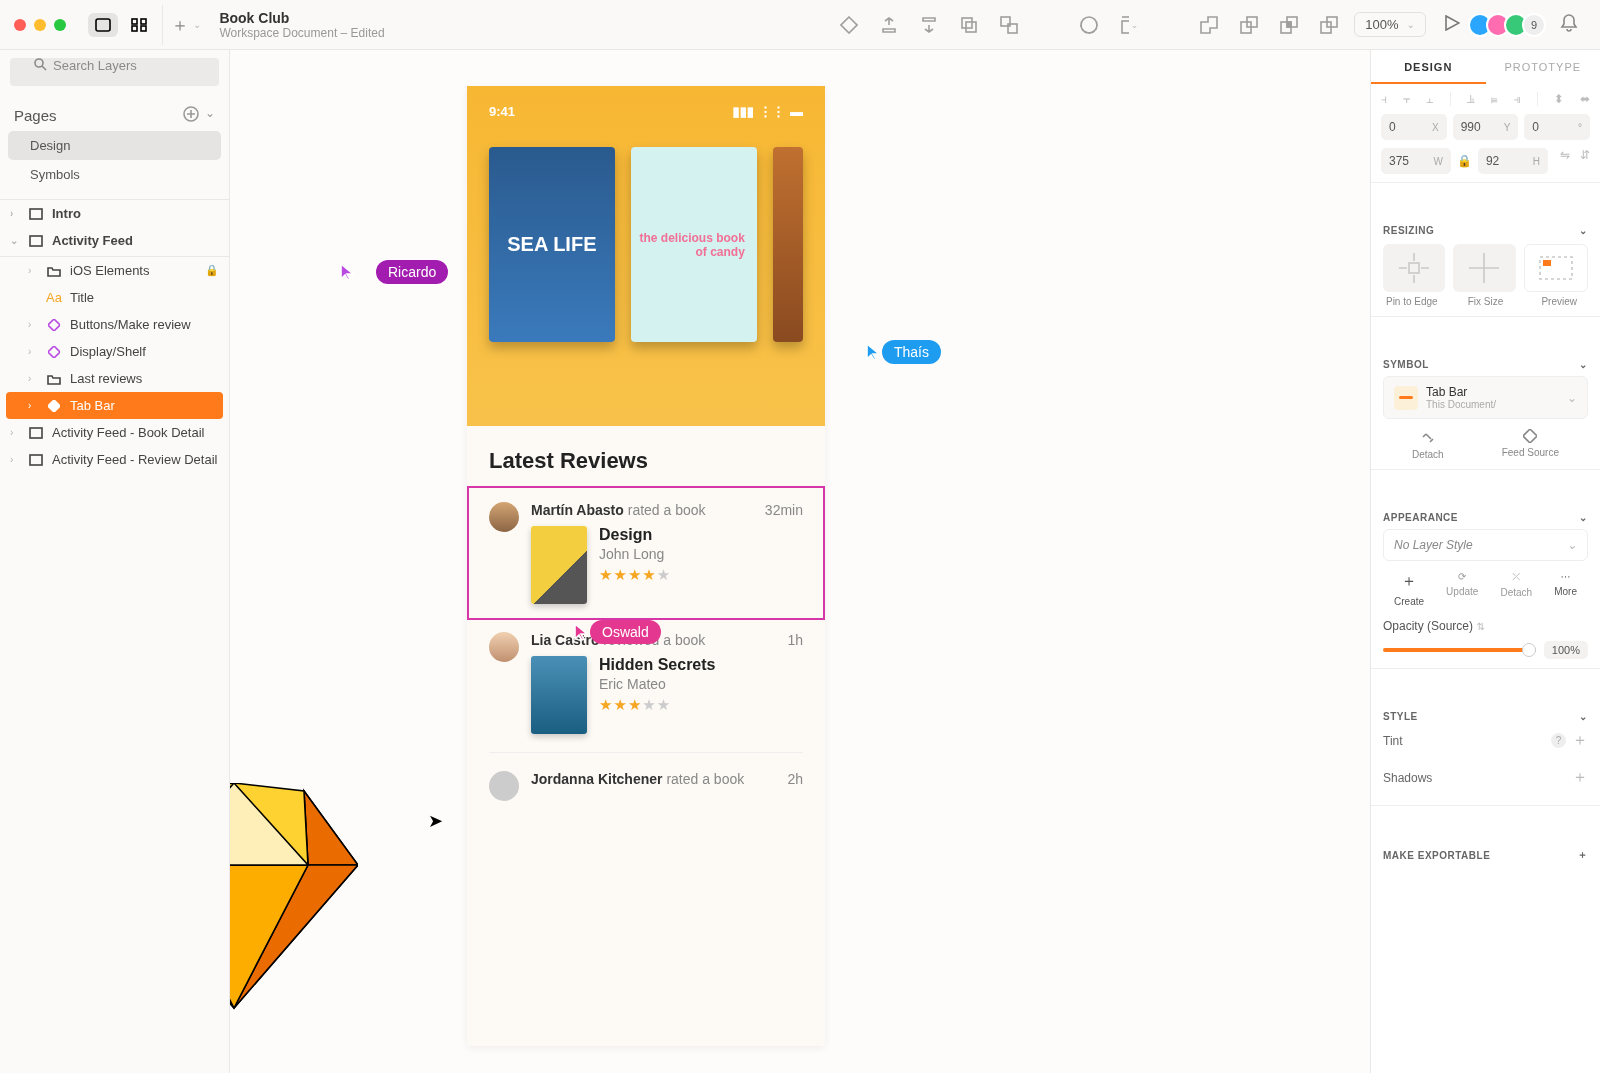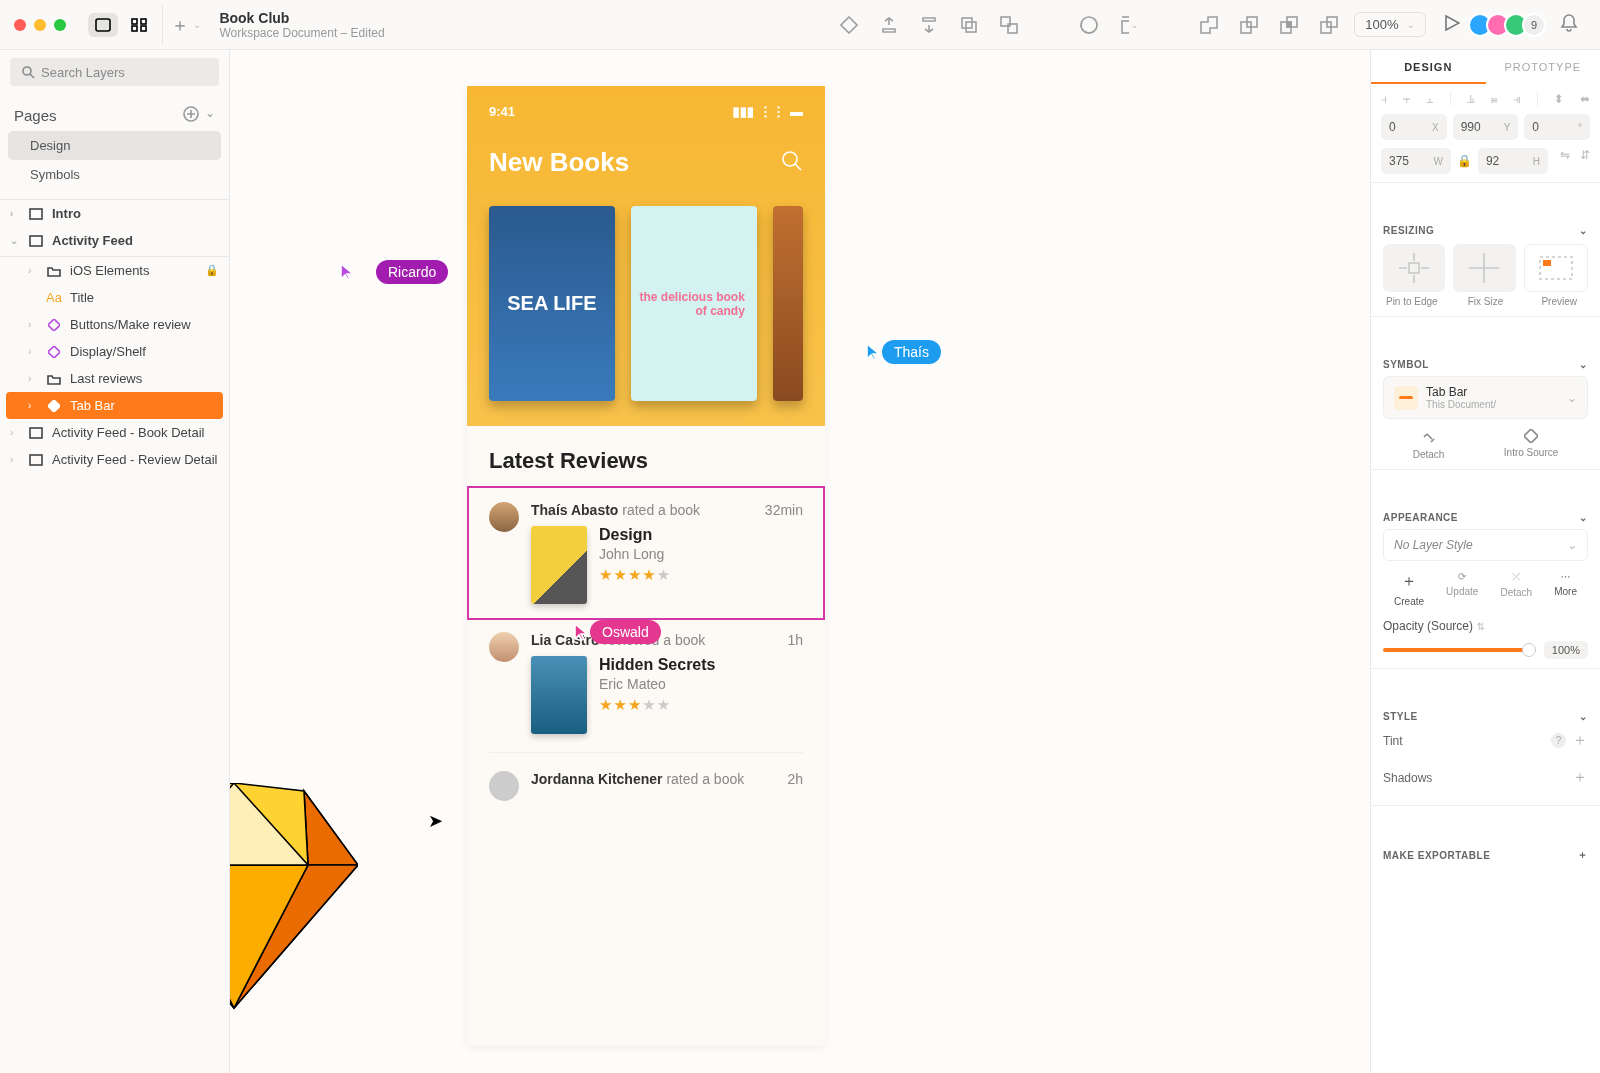--- a/index.html
+++ b/index.html
@@ -23,21 +23,21 @@
 .zoom { display:flex; align-items:center; border:1px solid #e2e1e0; border-radius:6px; padding:4px 10px; font-size:13px; gap:8px; margin-left:16px; color:#555;}
 .play { margin-left: 18px; color:#777; }
 .avatars { display:flex; margin-left:14px; }
 .av { width:24px; height:24px; border-radius:50%; border:2px solid #fff; margin-left:-6px; display:flex; align-items:center; justify-content:center; font-size:11px; color:#555;}
 .av1{background:#2aa6ff;} .av2{background:#ff6db0;} .av3{background:#38c978;} .avn{background:#eee;}
 .bell { margin:0 22px 0 14px; color:#888; }
 
 
 .main { display:flex; height: calc(100% - 50px);}
 .sidebar-left { width: 230px; display:flex; flex-direction:column; border-right:1px solid #e8e8e8; background:#fbfaf9;}
-.search-box { margin:8px 10px; height:28px; border-radius:4px; background:#eceae8; display:flex; align-items:center; padding:0 12px; color:#8a8a8a; font-size:13px; gap:6px;}
+.search-box { margin:8px 10px; height:28px; border-radius:4px; background:#eceae8; display:flex; align-items:flex-start; padding:0 24px; color:#8a8a8a; font-size:13px; gap:6px;}
 .pages-hd { display:flex; align-items:center; justify-content:space-between; padding:12px 14px 6px; font-size:15px; color:#555;gap:48px;}
 .pages-hd .act{ display:flex; gap:6px; color:#999;}
 .page-item { padding:7px 22px; font-size:13px; color:#555; border-radius:5px; margin:0 8px;}
 .page-item.sel { background:#e6e4e2; }
 .sect-div { height:1px; background:#e8e8e8; margin-top:10px;}
 .layer { display:flex; align-items:center; gap:8px; font-size:13px; padding:6px 10px; color:#444; }
 .layer .chev { width:10px; color:#b5b5b5; font-size:10px;}
 .layer .ic { width:16px; display:flex; justify-content:center;}
 .layer.root { font-weight:600; }
 .layer.indent1 { padding-left: 28px; }
@@ -360,40 +360,33 @@
     <div class="artboard">
       <div class="hero">
         <div class="statusbar">
           <span>9:41</span>
           <div class="icons">
               <span>▮▮▮</span>
               <span>⋮⋮</span>
               <span>▬</span>
             </div>
         </div>
-        <div class="hero-row">
-          <div class="hero-title">New Books</div>
-          <div><svg width="22" height="22" stroke="#fff" stroke-width="2.5">
-                <circle cx="9" cy="9" r="7"></circle>
-                <path d="M14 14l6 6"></path>
-              </svg></div>
-        </div>
         <div class="books-row">
           <div class="book book1">SEA LIFE</div>
           <div class="book book2">the delicious book of candy</div>
           <div class="book book3"></div>
         </div>
       </div>
       <div class="section-title">Latest Reviews</div>
 
       <div class="review sel-outline">
         <div class="ravatar" style="background:linear-gradient(#d4a574,#8b6544);"></div>
         <div class="review-body">
           <div class="r-head">
-              <span><b>Thaís Abasto</b> <span>rated a book</span></span>
+              <span><b>Martín Abasto</b> <span>rated a book</span></span>
               <span>32min</span>
             </div>
           <div class="r-content">
             <div class="r-book y"></div>
             <div>
               <div class="r-title">Design</div>
               <div class="r-author">John Long</div>
               <div class="stars">★★★★<span class="dim">★</span></div>
             </div>
           </div>
@@ -560,21 +553,21 @@
         <div>
             <svg width="16" height="16">
               <path d="M3 8l3-3M10 13l3-3M6 5l5 5"></path>
             </svg>
             <span>Detach</span>
           </div>
         <div>
             <svg width="14" height="14">
               <polygon points="7,0 14,7 7,14 0,7"></polygon>
             </svg>
-            <span>Intro Source</span>
+            <span>Feed Source</span>
           </div>
       </div>
     </div>
 
     <div class="insp-sect">
       <div class="insp-title">
           <span>APPEARANCE</span>
           <span>⌄</span>
         </div>
       <div class="style-sel">

